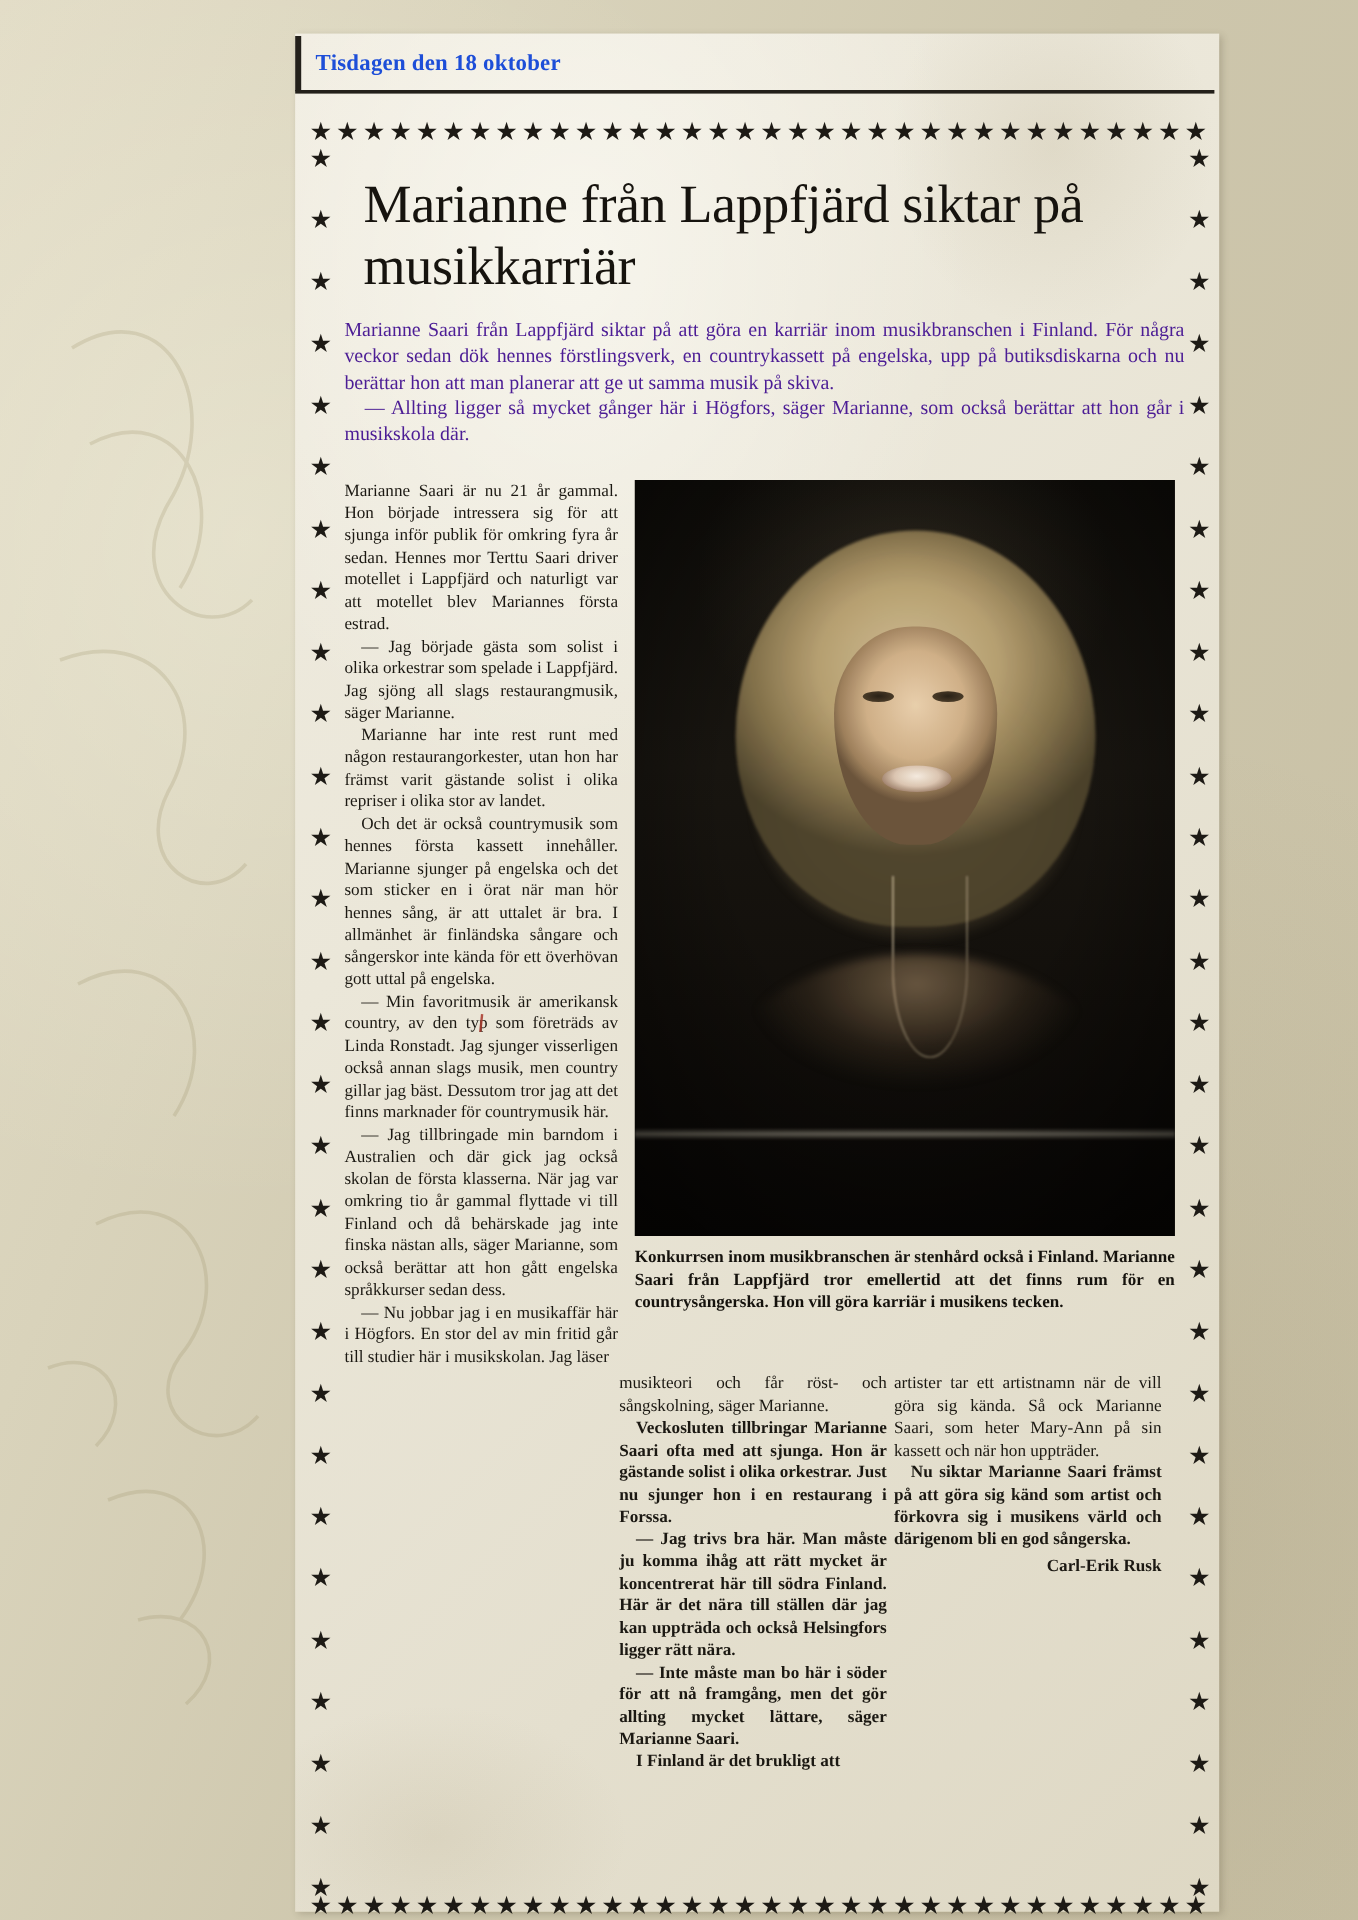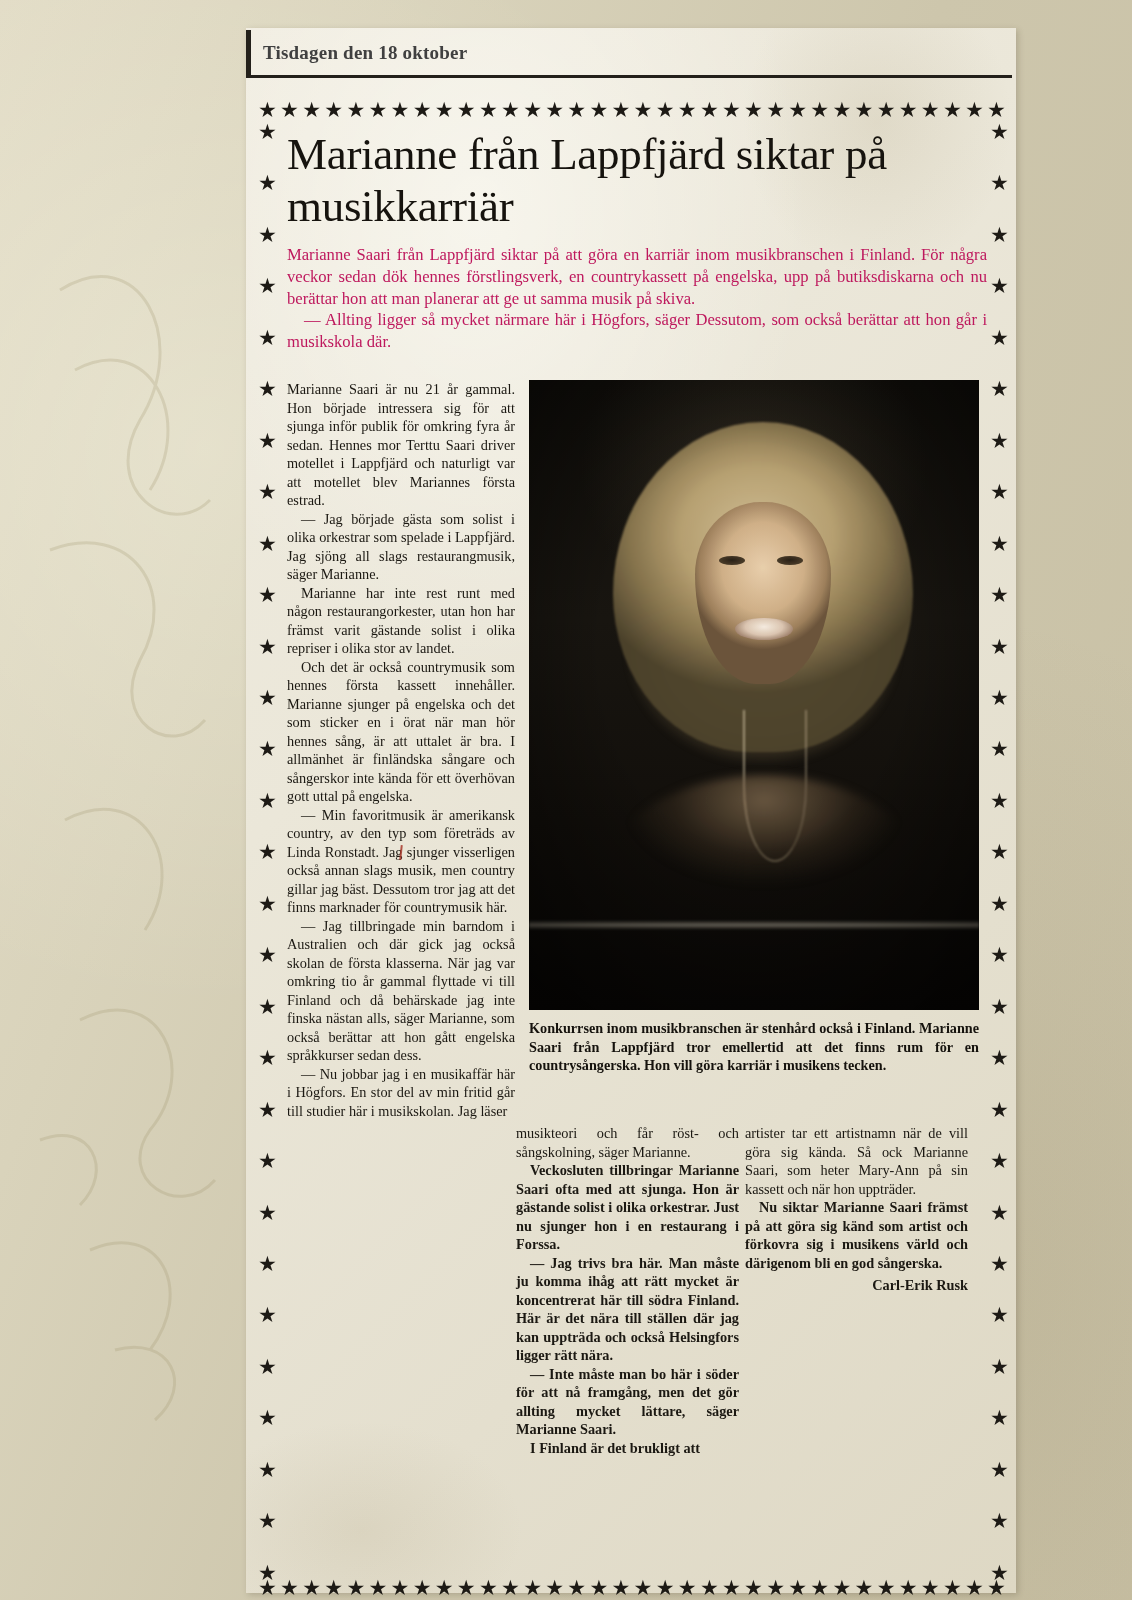--- a/index.html
+++ b/index.html
@@ -67,21 +67,21 @@
   }
   #dateline .rule {
     width: 5px;
     height: 46px;
     background: #23201a;
   }
   #dateline .txt {
     font-family: "Liberation Serif", serif;
     font-weight: bold;
     font-size: 19px;
-    color: #404040;
+    color: #1d4ed8;
     letter-spacing: 0.2px;
     white-space: nowrap;
   }
   #dateline-underline {
     position: absolute;
     left: 246px;
     top: 75px;
     width: 766px;
     height: 3px;
     background: #23201a;
@@ -125,35 +125,35 @@
   #article {
     position: absolute;
     left: 287px;
     top: 128px;
     width: 700px;
     height: 1452px;
     color: #1b1812;
   }
 
   h1#headline {
-    margin: 0;
+    margin: 16px;
     font-family: "Liberation Serif", serif;
     font-weight: normal;
     font-size: 45px;
     line-height: 1.16;
     letter-spacing: -0.3px;
     color: #16130e;
   }
 
   #lead {
     margin: 12px 0 0 0;
     font-size: 16.6px;
     line-height: 1.30;
     text-align: justify;
-    color: #be185d;
+    color: #4c1d95;
   }
   #lead p { margin: 0; text-indent: 0; }
   #lead p + p { text-indent: 17px; }
 
   
   #mid {
     margin-top: 28px;
     display: flex;
     gap: 14px;
     align-items: flex-start;
@@ -472,21 +472,21 @@
     <span>★</span>
     <span>★</span>
   </div>
 
 <div id="article">
 
   <h1 id="headline">Marianne från Lappfjärd siktar på musikkarriär</h1>
 
   <div id="lead">
     <p>Marianne Saari från Lappfjärd siktar på att göra en karriär inom musikbranschen i Finland. För några veckor sedan dök hennes förstlingsverk, en countrykassett på engelska, upp på butiksdiskarna och nu berättar hon att man planerar att ge ut samma musik på skiva.</p>
-    <p>— Allting ligger så mycket närmare här i Högfors, säger Dessutom, som också berättar att hon går i musikskola där.</p>
+    <p>— Allting ligger så mycket gånger här i Högfors, säger Marianne, som också berättar att hon går i musikskola där.</p>
   </div>
 
   <div id="mid">
 
     <div id="col-narrow">
       <p>Marianne Saari är nu 21 år gammal. Hon började intressera sig för att sjunga inför publik för omkring fyra år sedan. Hennes mor Terttu Saari driver motellet i Lappfjärd och naturligt var att motellet blev Mariannes första estrad.</p>
       <p>— Jag började gästa som solist i olika orkestrar som spelade i Lappfjärd. Jag sjöng all slags restaurangmusik, säger Marianne.</p>
       <p>Marianne har inte rest runt med någon restaurangorkester, utan hon har främst varit gästande solist i olika repriser i olika stor av landet.</p>
       <p>Och det är också countrymusik som hennes första kassett innehåller. Marianne sjunger på engelska och det som sticker en i örat när man hör hennes sång, är att uttalet är bra. I allmänhet är finländska sångare och sångerskor inte kända för ett överhövan gott uttal på engelska.</p>
       <p>— Min favoritmusik är amerikansk country, av den typ som företräds av Linda Ronstadt. Jag sjunger visserligen också annan slags musik, men country gillar jag bäst. Dessutom tror jag att det finns marknader för countrymusik här.</p>

